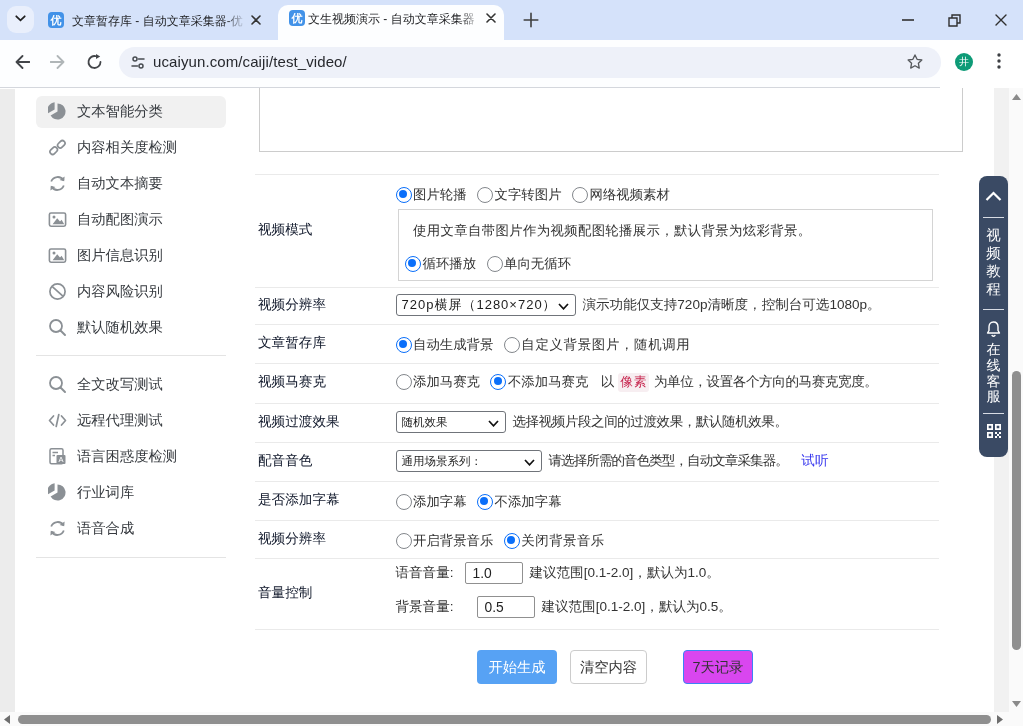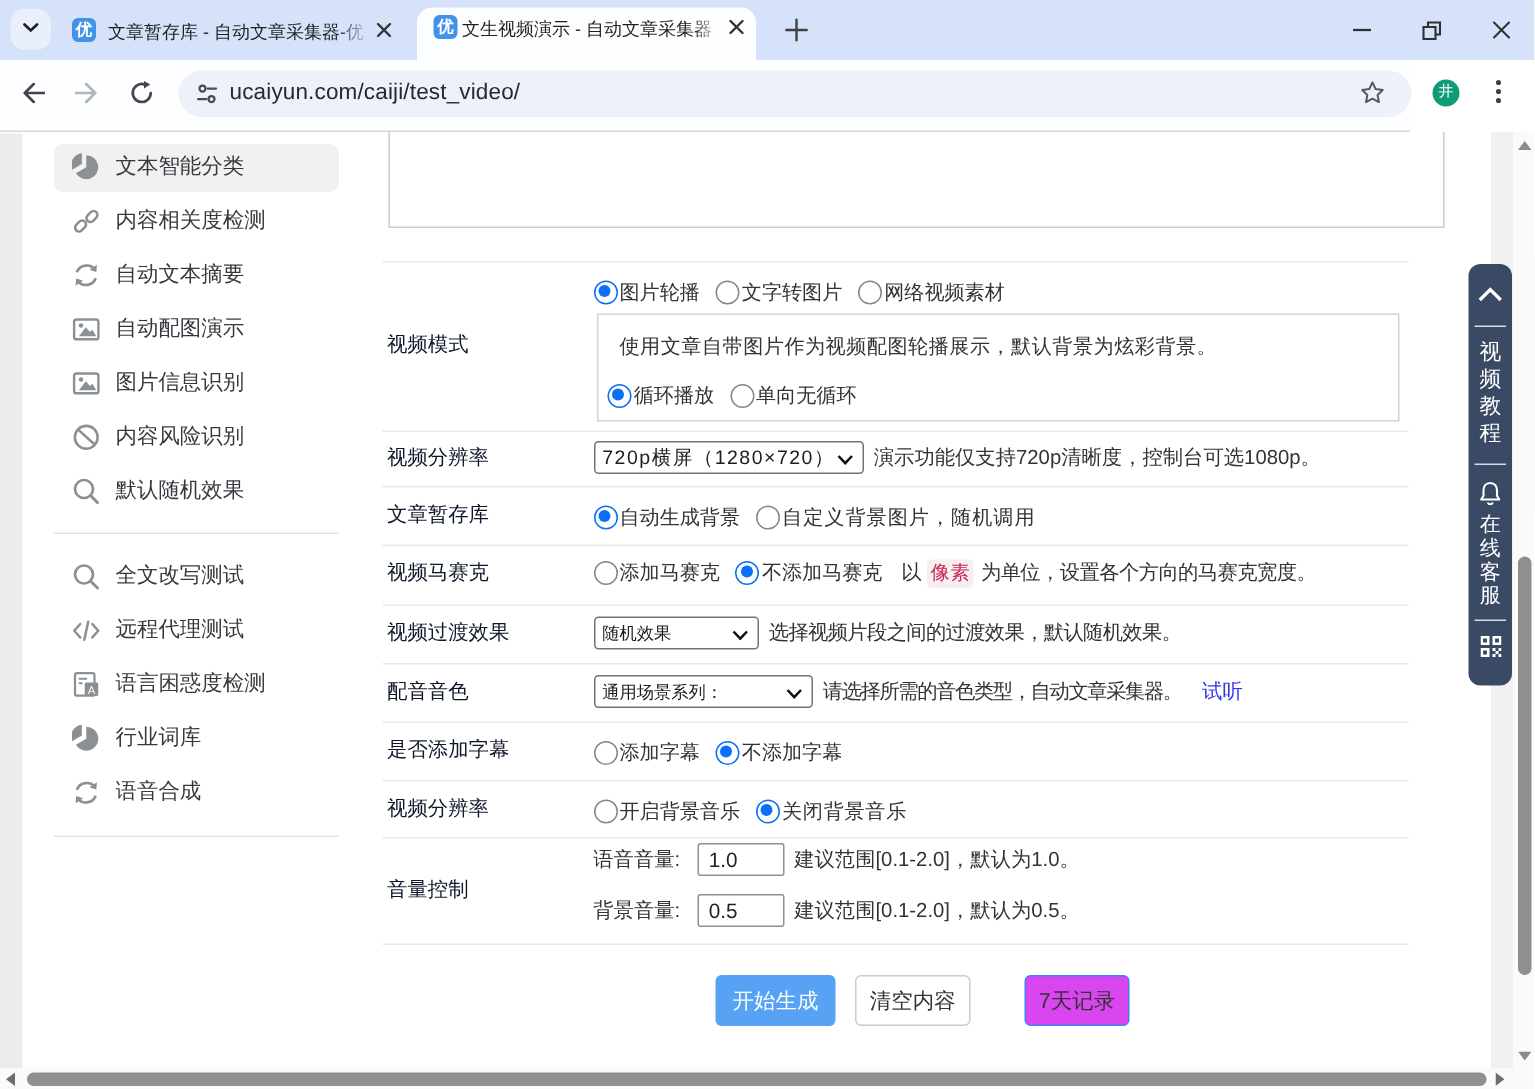--- a/index.html
+++ b/index.html
@@ -320,21 +320,21 @@
       <i class="radio on"></i>
       <b style="letter-spacing:0.5px">关闭背景音乐</b>
     </div>
 
   <div class="frow" style="top:474px;height:22px">
       <b class="dt" style="margin-right:0">语音音量:</b>
       <span class="inp" style="width:58px;margin-left:12px">1.0</span>
       <b class="dt" style="margin-left:6px;letter-spacing:0">建议范围[0.1-2.0]，默认为1.0。</b>
     </div>
   <div class="frow" style="top:508px;height:22px">
-      <b class="dt" style="margin-right:0">背景音量:</b>
+      <b class="dt" style="margin-right:12px">背景音量:</b>
       <span class="inp" style="width:58px;margin-left:12px">0.5</span>
       <b class="dt" style="margin-left:6px;letter-spacing:0">建议范围[0.1-2.0]，默认为0.5。</b>
     </div>
 
   <div class="btn" style="left:477px;top:562px;width:80px;background:#57a2f4;color:#fff">开始生成</div>
   <div class="btn" style="left:570px;top:562px;width:77px;background:#fff;border:1px solid #ccc;color:#333">清空内容</div>
   <div class="btn" style="left:683px;top:562px;width:70px;background:#d946ef;border:1px solid #3b82f6;color:#333">7天记录</div>
 
   <div id="widget" class="abs">
     <svg class="abs" style="left:6px;top:14.5px" width="17" height="11" viewBox="0 0 17 11">

